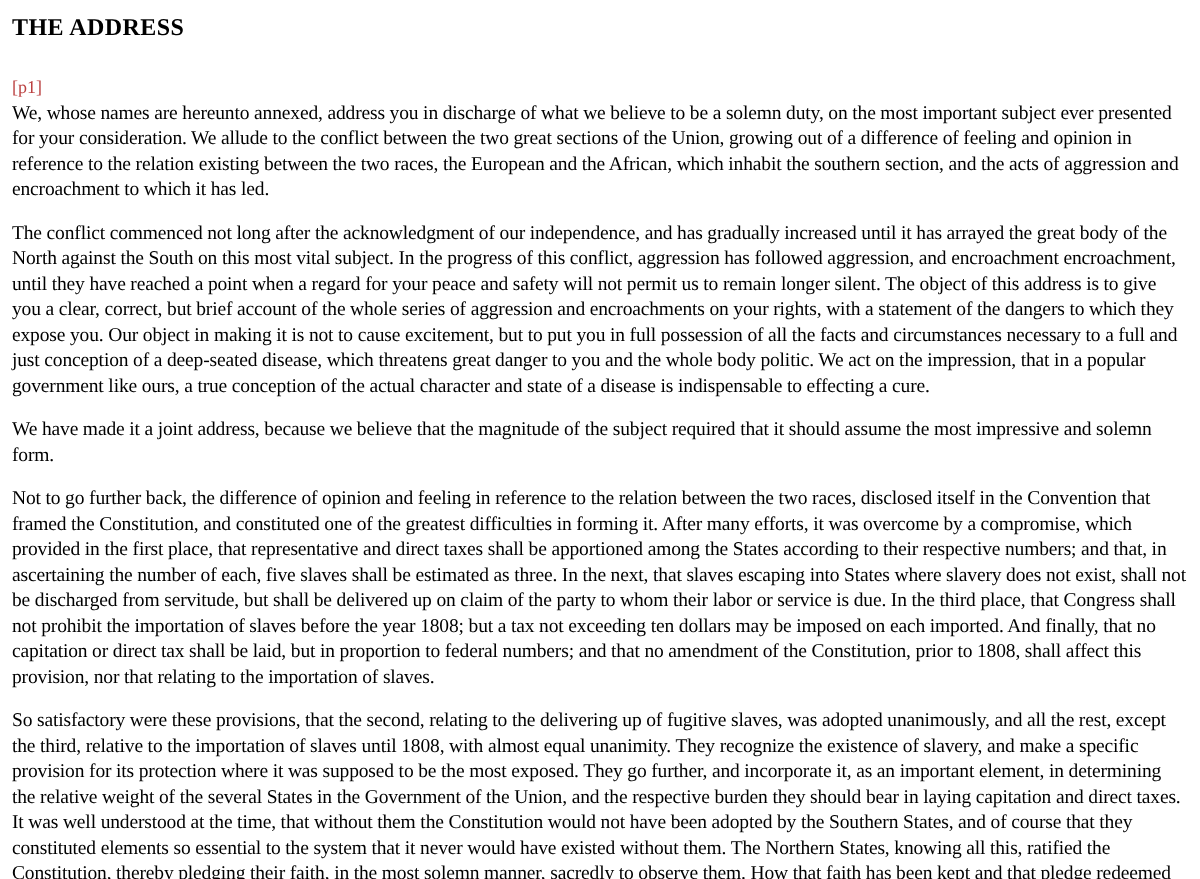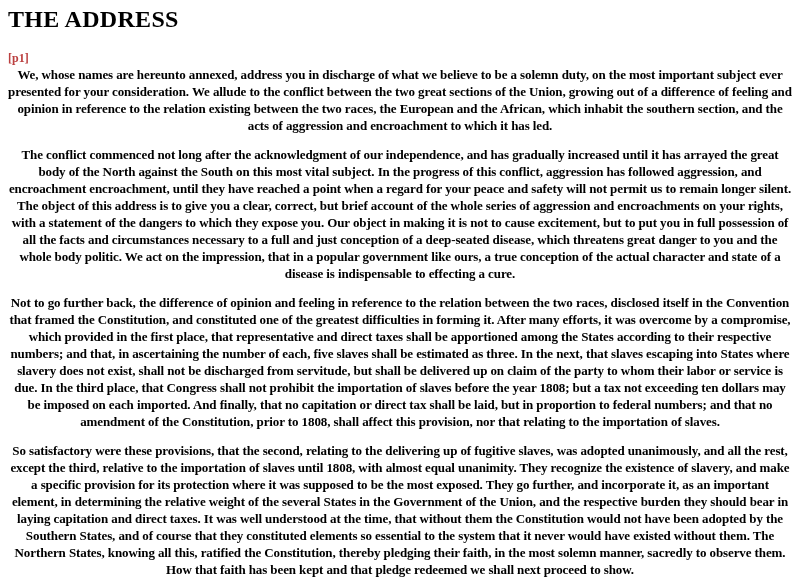--- a/index.html
+++ b/index.html
@@ -17,58 +17,58 @@
     padding: 6px 8px 0 8px;
     color: #000000;
     font-family: "Liberation Serif", serif;
     font-size: 13px;
     letter-spacing: -0.1px;
     line-height: 17px;
   }
   h1.page-title {
     margin: 0 0 19px 0;
     font-family: "Liberation Serif", serif;
-    font-size: 24px;
+    font-size: 16px;
     font-weight: bold;
     letter-spacing: 0.3px;
     line-height: 26px;
   }
   .para {
     margin: 0 0 12px 0;
-    font-weight: bold;
   }
   .para .marker {
     display: block;
     color: #bb4040;
     font-size: 12px;
     letter-spacing: 0;
     line-height: 14px;
     margin-bottom: 1px;
   }
   .para p.text {
     margin: 0;
-    text-align: center;
+    text-align: left;
   }
 </style>
 </head>
 <body>
 
 <h1 class="page-title">THE ADDRESS</h1>
 
 <main id="paragraphs">
   <section class="para">
     <span class="marker">[p1]</span>
     <p class="text">We, whose names are hereunto annexed, address you in discharge of what we believe to be a solemn duty, on the most important subject ever presented for your consideration. We allude to the conflict between the two great sections of the Union, growing out of a difference of feeling and opinion in reference to the relation existing between the two races, the European and the African, which inhabit the southern section, and the acts of aggression and encroachment to which it has led.</p>
   </section>
 
   <section class="para">
     <p class="text">The conflict commenced not long after the acknowledgment of our independence, and has gradually increased until it has arrayed the great body of the North against the South on this most vital subject. In the progress of this conflict, aggression has followed aggression, and encroachment encroachment, until they have reached a point when a regard for your peace and safety will not permit us to remain longer silent. The object of this address is to give you a clear, correct, but brief account of the whole series of aggression and encroachments on your rights, with a statement of the dangers to which they expose you. Our object in making it is not to cause excitement, but to put you in full possession of all the facts and circumstances necessary to a full and just conception of a deep-seated disease, which threatens great danger to you and the whole body politic. We act on the impression, that in a popular government like ours, a true conception of the actual character and state of a disease is indispensable to effecting a cure.</p>
   </section>
 
   <section class="para">
+    <p class="text">We have made it a joint address, because we believe that the magnitude of the subject required that it should assume the most impressive and solemn form.</p>
   </section>
 
   <section class="para">
     <p class="text">Not to go further back, the difference of opinion and feeling in reference to the relation between the two races, disclosed itself in the Convention that framed the Constitution, and constituted one of the greatest difficulties in forming it. After many efforts, it was overcome by a compromise, which provided in the first place, that representative and direct taxes shall be apportioned among the States according to their respective numbers; and that, in ascertaining the number of each, five slaves shall be estimated as three. In the next, that slaves escaping into States where slavery does not exist, shall not be discharged from servitude, but shall be delivered up on claim of the party to whom their labor or service is due. In the third place, that Congress shall not prohibit the importation of slaves before the year 1808; but a tax not exceeding ten dollars may be imposed on each imported. And finally, that no capitation or direct tax shall be laid, but in proportion to federal numbers; and that no amendment of the Constitution, prior to 1808, shall affect this provision, nor that relating to the importation of slaves.</p>
   </section>
 
   <section class="para">
     <p class="text">So satisfactory were these provisions, that the second, relating to the delivering up of fugitive slaves, was adopted unanimously, and all the rest, except the third, relative to the importation of slaves until 1808, with almost equal unanimity. They recognize the existence of slavery, and make a specific provision for its protection where it was supposed to be the most exposed. They go further, and incorporate it, as an important element, in determining the relative weight of the several States in the Government of the Union, and the respective burden they should bear in laying capitation and direct taxes. It was well understood at the time, that without them the Constitution would not have been adopted by the Southern States, and of course that they constituted elements so essential to the system that it never would have existed without them. The Northern States, knowing all this, ratified the Constitution, thereby pledging their faith, in the most solemn manner, sacredly to observe them. How that faith has been kept and that pledge redeemed we shall next proceed to show.</p>
   </section>
 </main>

